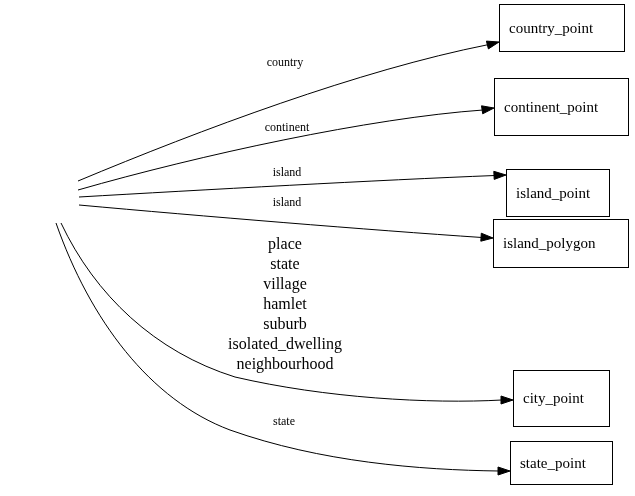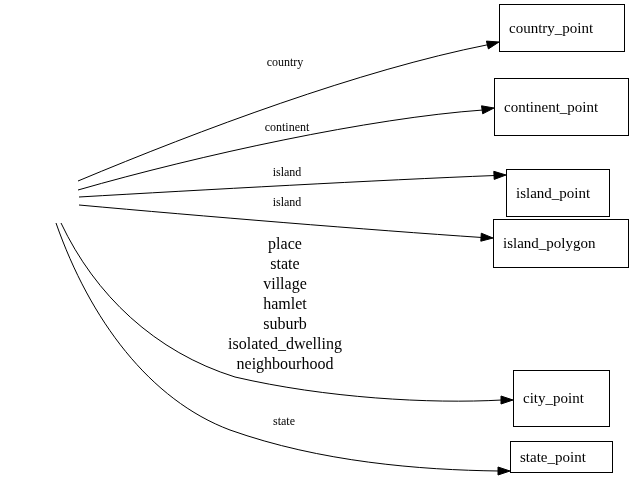--- a/index.html
+++ b/index.html
@@ -43,21 +43,21 @@
     font-size: 15px;
     white-space: nowrap;
     padding-left: 9px;
   }
   #n-place          { left: 4px;   top: 174px; width: 74px;  height: 49px; }
   #n-country-point  { left: 499px; top: 4px;   width: 126px; height: 48px; }
   #n-continent-point{ left: 494px; top: 78px;  width: 135px; height: 58px; }
   #n-island-point   { left: 506px; top: 149px; width: 104px; height: 48px; margin-top: 20px; }
   #n-island-polygon { left: 493px; top: 219px; width: 136px; height: 49px; }
   #n-city-point     { left: 513px; top: 370px; width: 97px;  height: 57px; }
-  #n-state-point    { left: 510px; top: 441px; width: 103px; height: 32px; }
+  #n-state-point    { left: 510px; top: 441px; width: 103px; height: 44px; }
   .edge-label {
     position: absolute;
     transform: translate(-50%, -50%);
     font-size: 12px;
     line-height: 18px;
     white-space: nowrap;
   }
   #lbl-country   { left: 285px; top: 62px; }
   #lbl-continent { left: 287px; top: 127px; }
   #lbl-island-1  { left: 287px; top: 172px; }

